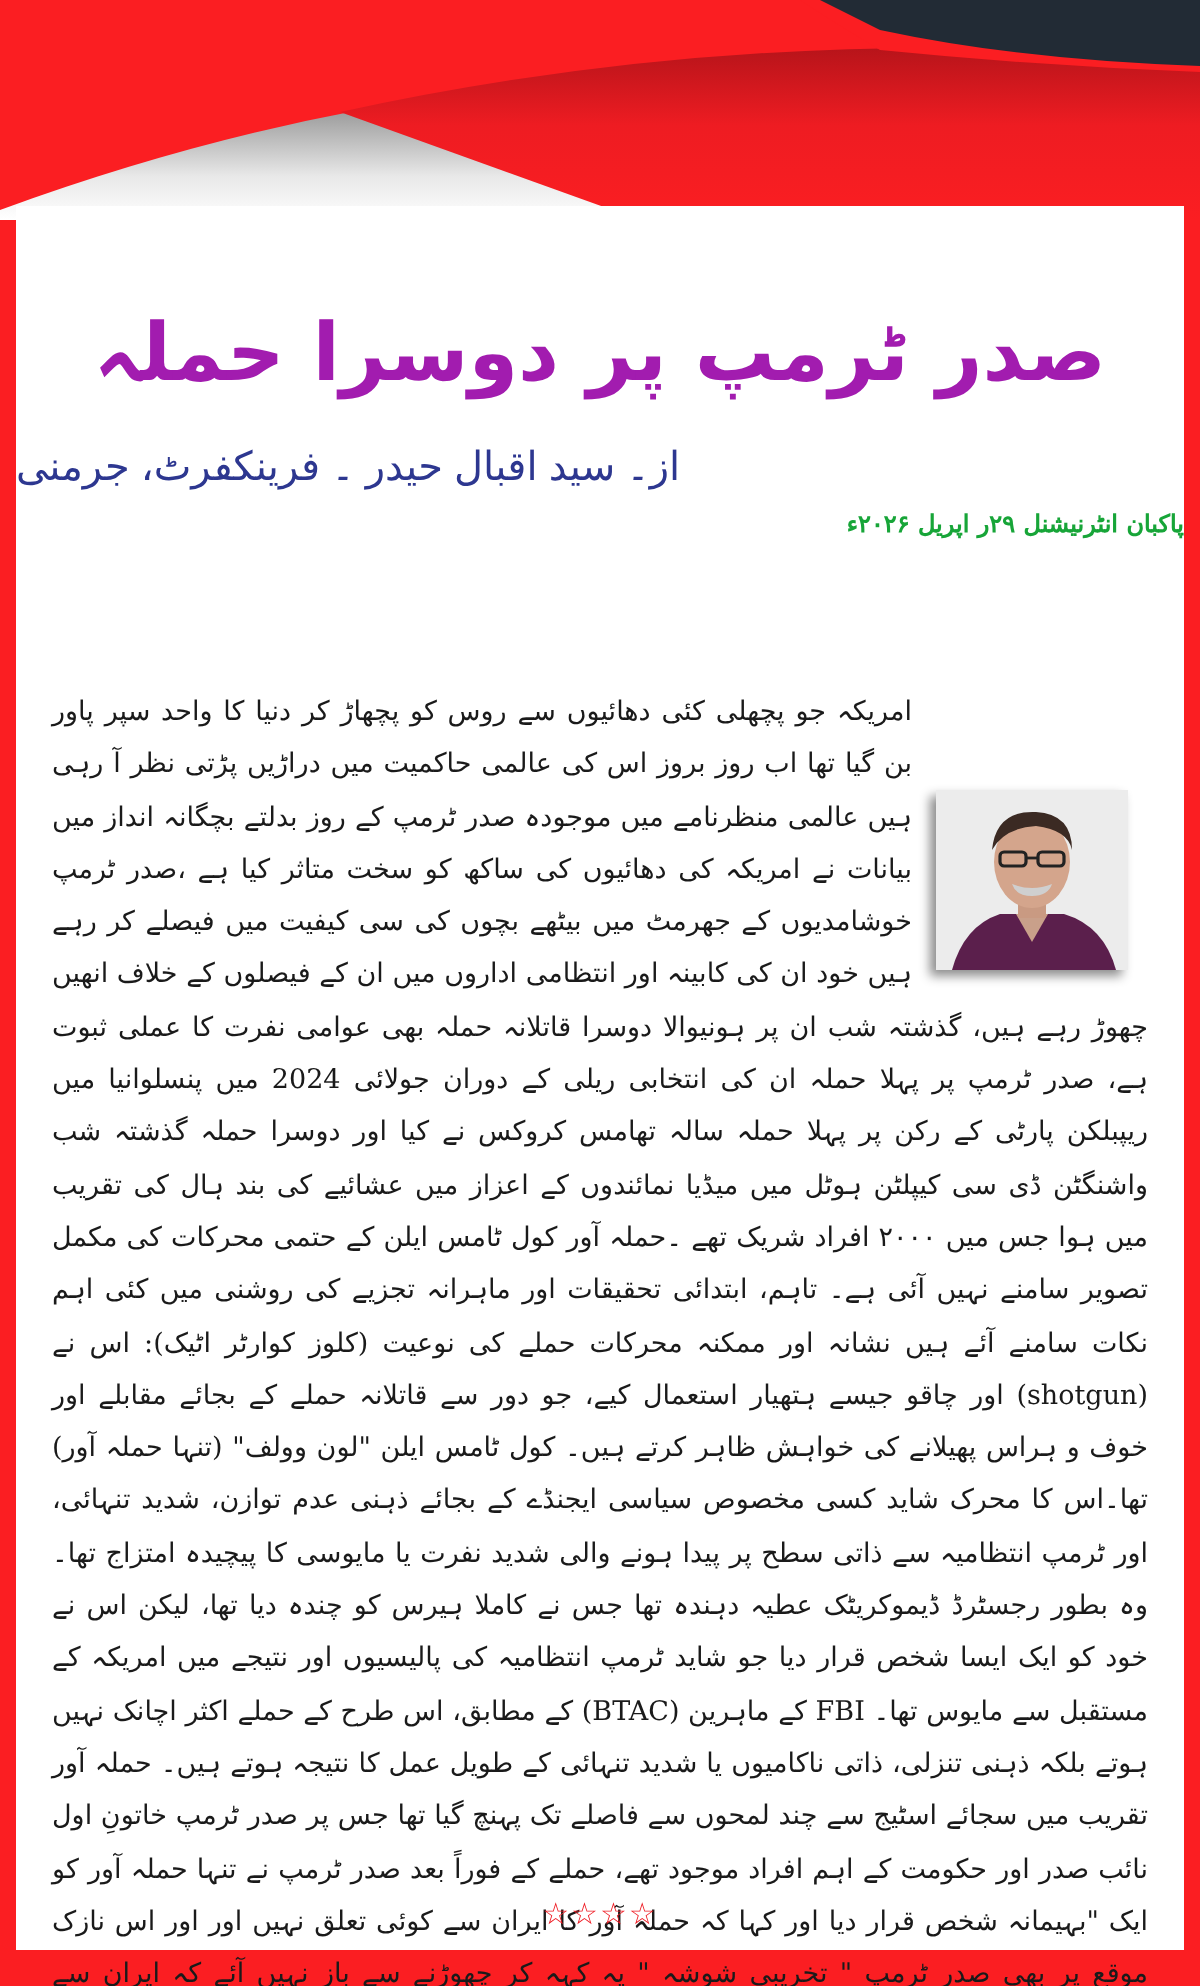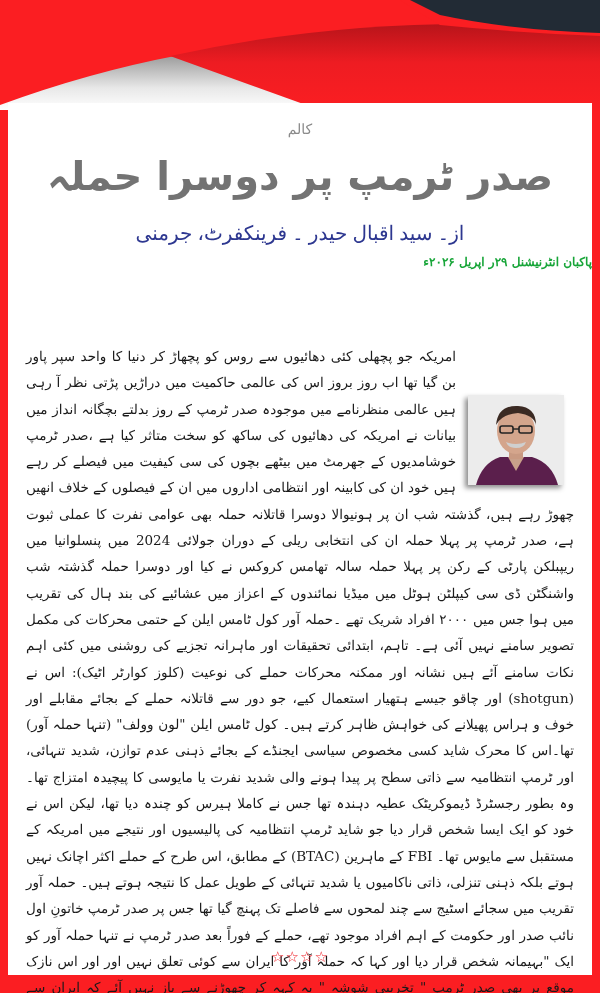--- a/index.html
+++ b/index.html
@@ -19,29 +19,29 @@
     left: 8px; top: 103px; width: 584px; height: 872px;
     background: #ffffff;
   }
   .kicker {
     position: absolute; top: 18px; left: 0; width: 100%;
     text-align: center; color: #8a8a8a; font-size: 14px;
     font-family: "DejaVu Serif", serif;
   }
   .title {
     position: absolute; top: 50px; left: 0; width: 100%;
-    text-align: center; color: #737373; font-size: 40px; font-weight: bold;
+    text-align: center; color: #a21caf; font-size: 40px; font-weight: bold;
     font-family: "DejaVu Sans", sans-serif;
     direction: rtl; letter-spacing: 1px;
   }
   .byline {
     position: absolute; top: 118px; left: 0; width: 100%;
-    text-align: center; color: #2d3790; font-size: 20px;
+    text-align: left; color: #2d3790; font-size: 20px;
     direction: rtl;
-    font-family: Liberation Serif, serif;
+    font-family: Liberation Sans, sans-serif;
   }
   .dateline {
     position: absolute; top: 152px; left: 0; width: 100%;
     color: #17a538; font-size: 12px; font-weight: bold;
     direction: rtl;
     font-family: "DejaVu Serif", serif;
   }
   .body-text {
     position: absolute; top: 240px; left: 18px; width: 548px;
     direction: rtl; text-align: justify;
@@ -85,21 +85,20 @@
     </defs>
     <rect x="0" y="0" width="600" height="110" fill="#fb1e22"></rect>
     <path d="M0 110 L0 105 Q90 72 180 55 L320 108 L320 110 Z" fill="url(#gray)"></path>
     <path d="M170 56 Q380 10 600 30 L600 110 L320 110 Z" fill="url(#redShade)"></path>
     <path d="M0 0 L600 0 L600 36 Q520 33 440 25 Q415 10 400 0 Z" fill="#fb1e22"></path>
     <path d="M410 0 L600 0 L600 33 Q510 30 440 15 Z" fill="#222b35"></path>
   </svg>
 </div>
 
 <main class="card">
-  <div class="kicker">کالم</div>
   <h1 class="title">صدر ٹرمپ پر دوسرا حملہ</h1>
   <div class="byline">از۔ سید اقبال حیدر ۔ فرینکفرٹ، جرمنی</div>
   <div class="dateline">پاکبان انٹرنیشنل ۲۹ر اپریل ۲۰۲۶ء</div>
 
   <div class="body-text">
     <div class="photo">
       <svg width="96" height="90" viewBox="0 0 96 90">
         <rect width="96" height="90" fill="#ececec"></rect>
         <path d="M8 90 Q14 68 32 62 L64 62 Q84 68 90 90 Z" fill="#5b1f4c"></path>
         <path d="M40 62 L48 76 L56 62 Z" fill="#c9a08a"></path>

